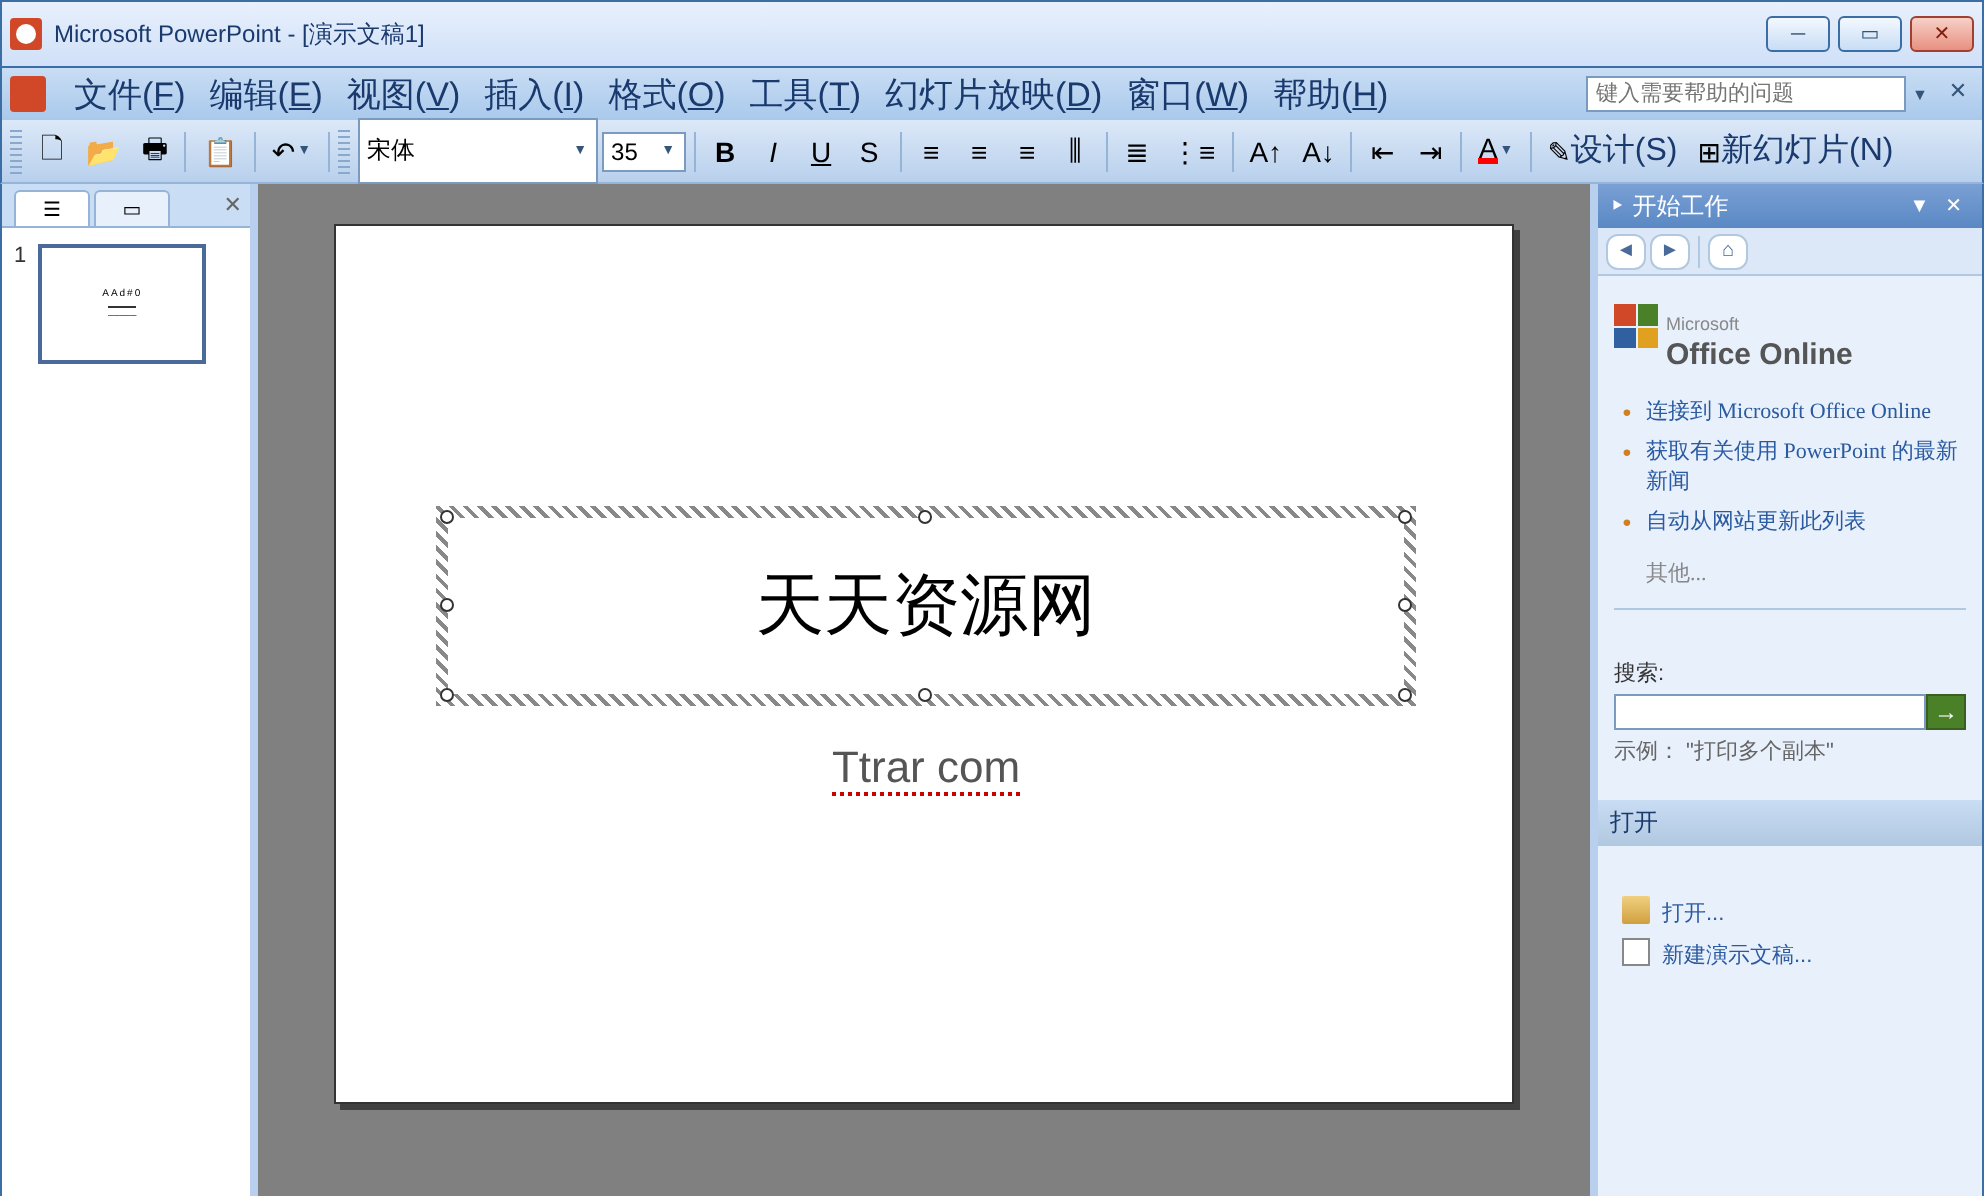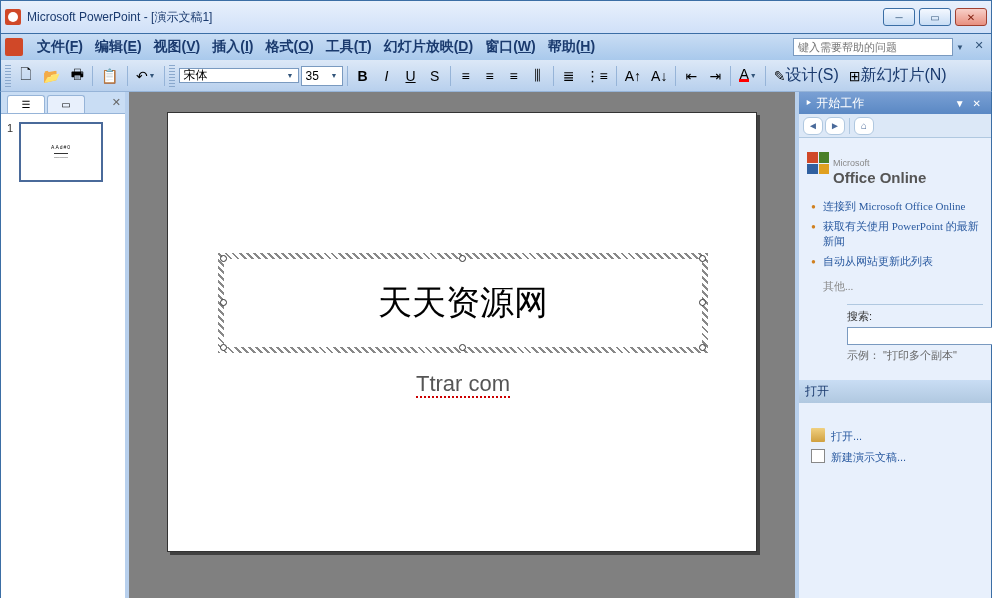--- a/index.html
+++ b/index.html
@@ -10,33 +10,33 @@
 .titlebar .app-icon { width: 16px; height: 16px; background: #d04828; border-radius: 2px; margin-right: 6px; position: relative; }
 .titlebar .app-icon::after { content: ""; position: absolute; inset: 3px; background: #fff; border-radius: 50%; }
 .title-text { font-size: 12px; color: #1a3a6e; flex: 1; }
 .win-controls { display: flex; gap: 4px; }
 .win-btn { width: 32px; height: 18px; border: 1px solid #3b6ea5; border-radius: 3px; background: linear-gradient(#f4f8ff, #c8ddf5); display: flex; align-items: center; justify-content: center; font-size: 10px; color: #33557a; }
 .win-btn.close { background: linear-gradient(#f8d0c8, #e89080); border-color: #a04030; color: #802010; }
 
 
 .menubar { height: 26px; background: linear-gradient(#c9ddf4, #a9c9ec); border-left: 1px solid #3b6ea5; border-right: 1px solid #3b6ea5; display: flex; align-items: center; padding: 0 4px; }
 .menu-icon { width: 18px; height: 18px; background: #d04828; border-radius: 2px; margin-right: 8px; position: relative; }
-.menu-item { font-size: 14px; color: #1a3a6e; padding: 2px 6px; cursor: default; font-weight: bold; }
+.menu-item { font-size: 17px; color: #1a3a6e; padding: 2px 6px; cursor: default; }
 .menu-item u { text-decoration: underline; }
 .help-input { margin-left: auto; width: 160px; height: 18px; font-size: 11px; padding: 0 4px; border: 1px solid #7a9ac0; background: #fff; }
 .menubar .dropdown { width: 14px; font-size: 8px; color: #33557a; text-align:center; }
 .menubar .close-doc { width: 16px; height: 16px; font-size: 11px; color: #33557a; text-align:center; margin-left:4px;}
 
 
 .toolbar-row { height: 32px; background: linear-gradient(#dce8f7, #b8d0ed); border-left: 1px solid #3b6ea5; border-right: 1px solid #3b6ea5; border-bottom: 1px solid #96b4d8; display: flex; align-items: center; padding: 0 4px; gap: 2px; }
 .tb-grip { width: 6px; height: 22px; background: repeating-linear-gradient(to bottom, #8aa8cc 0 1px, transparent 1px 3px); margin-right: 2px; }
 .tb-btn { min-width: 22px; height: 22px; border: 1px solid transparent; border-radius: 2px; display: flex; align-items: center; justify-content: center; font-size: 12px; padding: 0 3px; cursor: default; }
 .tb-sep { width: 1px; height: 20px; background: #96b4d8; margin: 0 2px; }
 .tb-dd { font-size: 7px; color: #33557a; padding-left:1px; }
-.font-select { width: 120px; height: 15px; border: 1px solid #7a9ac0; background: #fff; font-size: 12px; display: flex; align-items: center; padding: 0 4px; justify-content: space-between; }
+.font-select { width: 120px; height: 33px; border: 1px solid #7a9ac0; background: #fff; font-size: 12px; display: flex; align-items: center; padding: 0 4px; justify-content: space-between; }
 .size-select { width: 42px; height: 20px; border: 1px solid #7a9ac0; background: #fff; font-size: 12px; display: flex; align-items: center; padding: 0 4px; justify-content: space-between; }
 .tb-icon { font-size: 14px; font-family: Arial; }
 .tb-label { font-size: 16px; color: #1a3a6e; }
 
 
 .main { display: flex; height: calc(598px - 28px - 26px - 32px); border: 1px solid #3b6ea5; border-top: none; }
 
 
 .outline-pane { width: 128px; background: #fff; border-right: 4px solid #b8d0ed; display: flex; flex-direction: column; }
 .outline-tabs { height: 22px; background: #c9ddf4; display: flex; align-items: flex-end; padding-left: 6px; gap: 2px; border-bottom: 1px solid #96b4d8;}
@@ -72,21 +72,21 @@
 .task-body { padding: 8px; font-size: 11px; }
 .office-logo { padding: 6px 0 10px 0; display:flex; align-items:flex-start; gap:4px;}
 .ol-box { width:22px; height:22px; display:grid; grid-template-columns:1fr 1fr; grid-template-rows:1fr 1fr; gap:1px;}
 .ol-box div:nth-child(1){background:#d04828} .ol-box div:nth-child(2){background:#4a8028} .ol-box div:nth-child(3){background:#3060a0} .ol-box div:nth-child(4){background:#e0a020}
 .ol-text { font-size: 15px; color:#333; }
 .ol-text b{color:#555}
 .link-list { list-style:none; padding-left: 4px; margin-bottom:8px;}
 .link-list li { position:relative; padding: 3px 0 3px 12px; color: #2a5aa0; font-family:"SimSun"; line-height:1.3;}
 .link-list li::before { content:"•"; position:absolute; left:0; color:#d08020; font-size:14px;}
 .other-link { color:#888; padding-left:16px; font-family:"SimSun";}
-.search-section { margin-top:10px; border-top:1px solid #b0c8e0; padding-top:4px;margin-left:40px;}
+.search-section { margin-top:10px; border-top:1px solid #b0c8e0; padding-top:24px;}
 .search-section label { color:#333; }
 .search-row { display:flex; margin:3px 0;}
 .search-row input { flex:1; height:18px; border:1px solid #7a9ac0; font-size:11px; padding:0 2px;}
 .search-row .go-btn { width:20px; height:18px; background:#4a8028; color:#fff; display:flex;align-items:center;justify-content:center; font-size:12px; border:1px solid #3a6020;}
 .example-text { color:#666; }
 .open-section { margin-top:12px; }
 .open-header { background:linear-gradient(#c9ddf4,#b0c8e0); padding:3px 6px; color:#1a3a6e; font-size:12px; margin:17px -8px;}
 .open-list { list-style:none; padding:6px 0 0 4px;}
 .open-list li { padding:3px 0 3px 20px; position:relative; color:#2a5aa0;}
 .open-list .ic { position:absolute; left:0; top:2px; width:14px; height:14px;}

